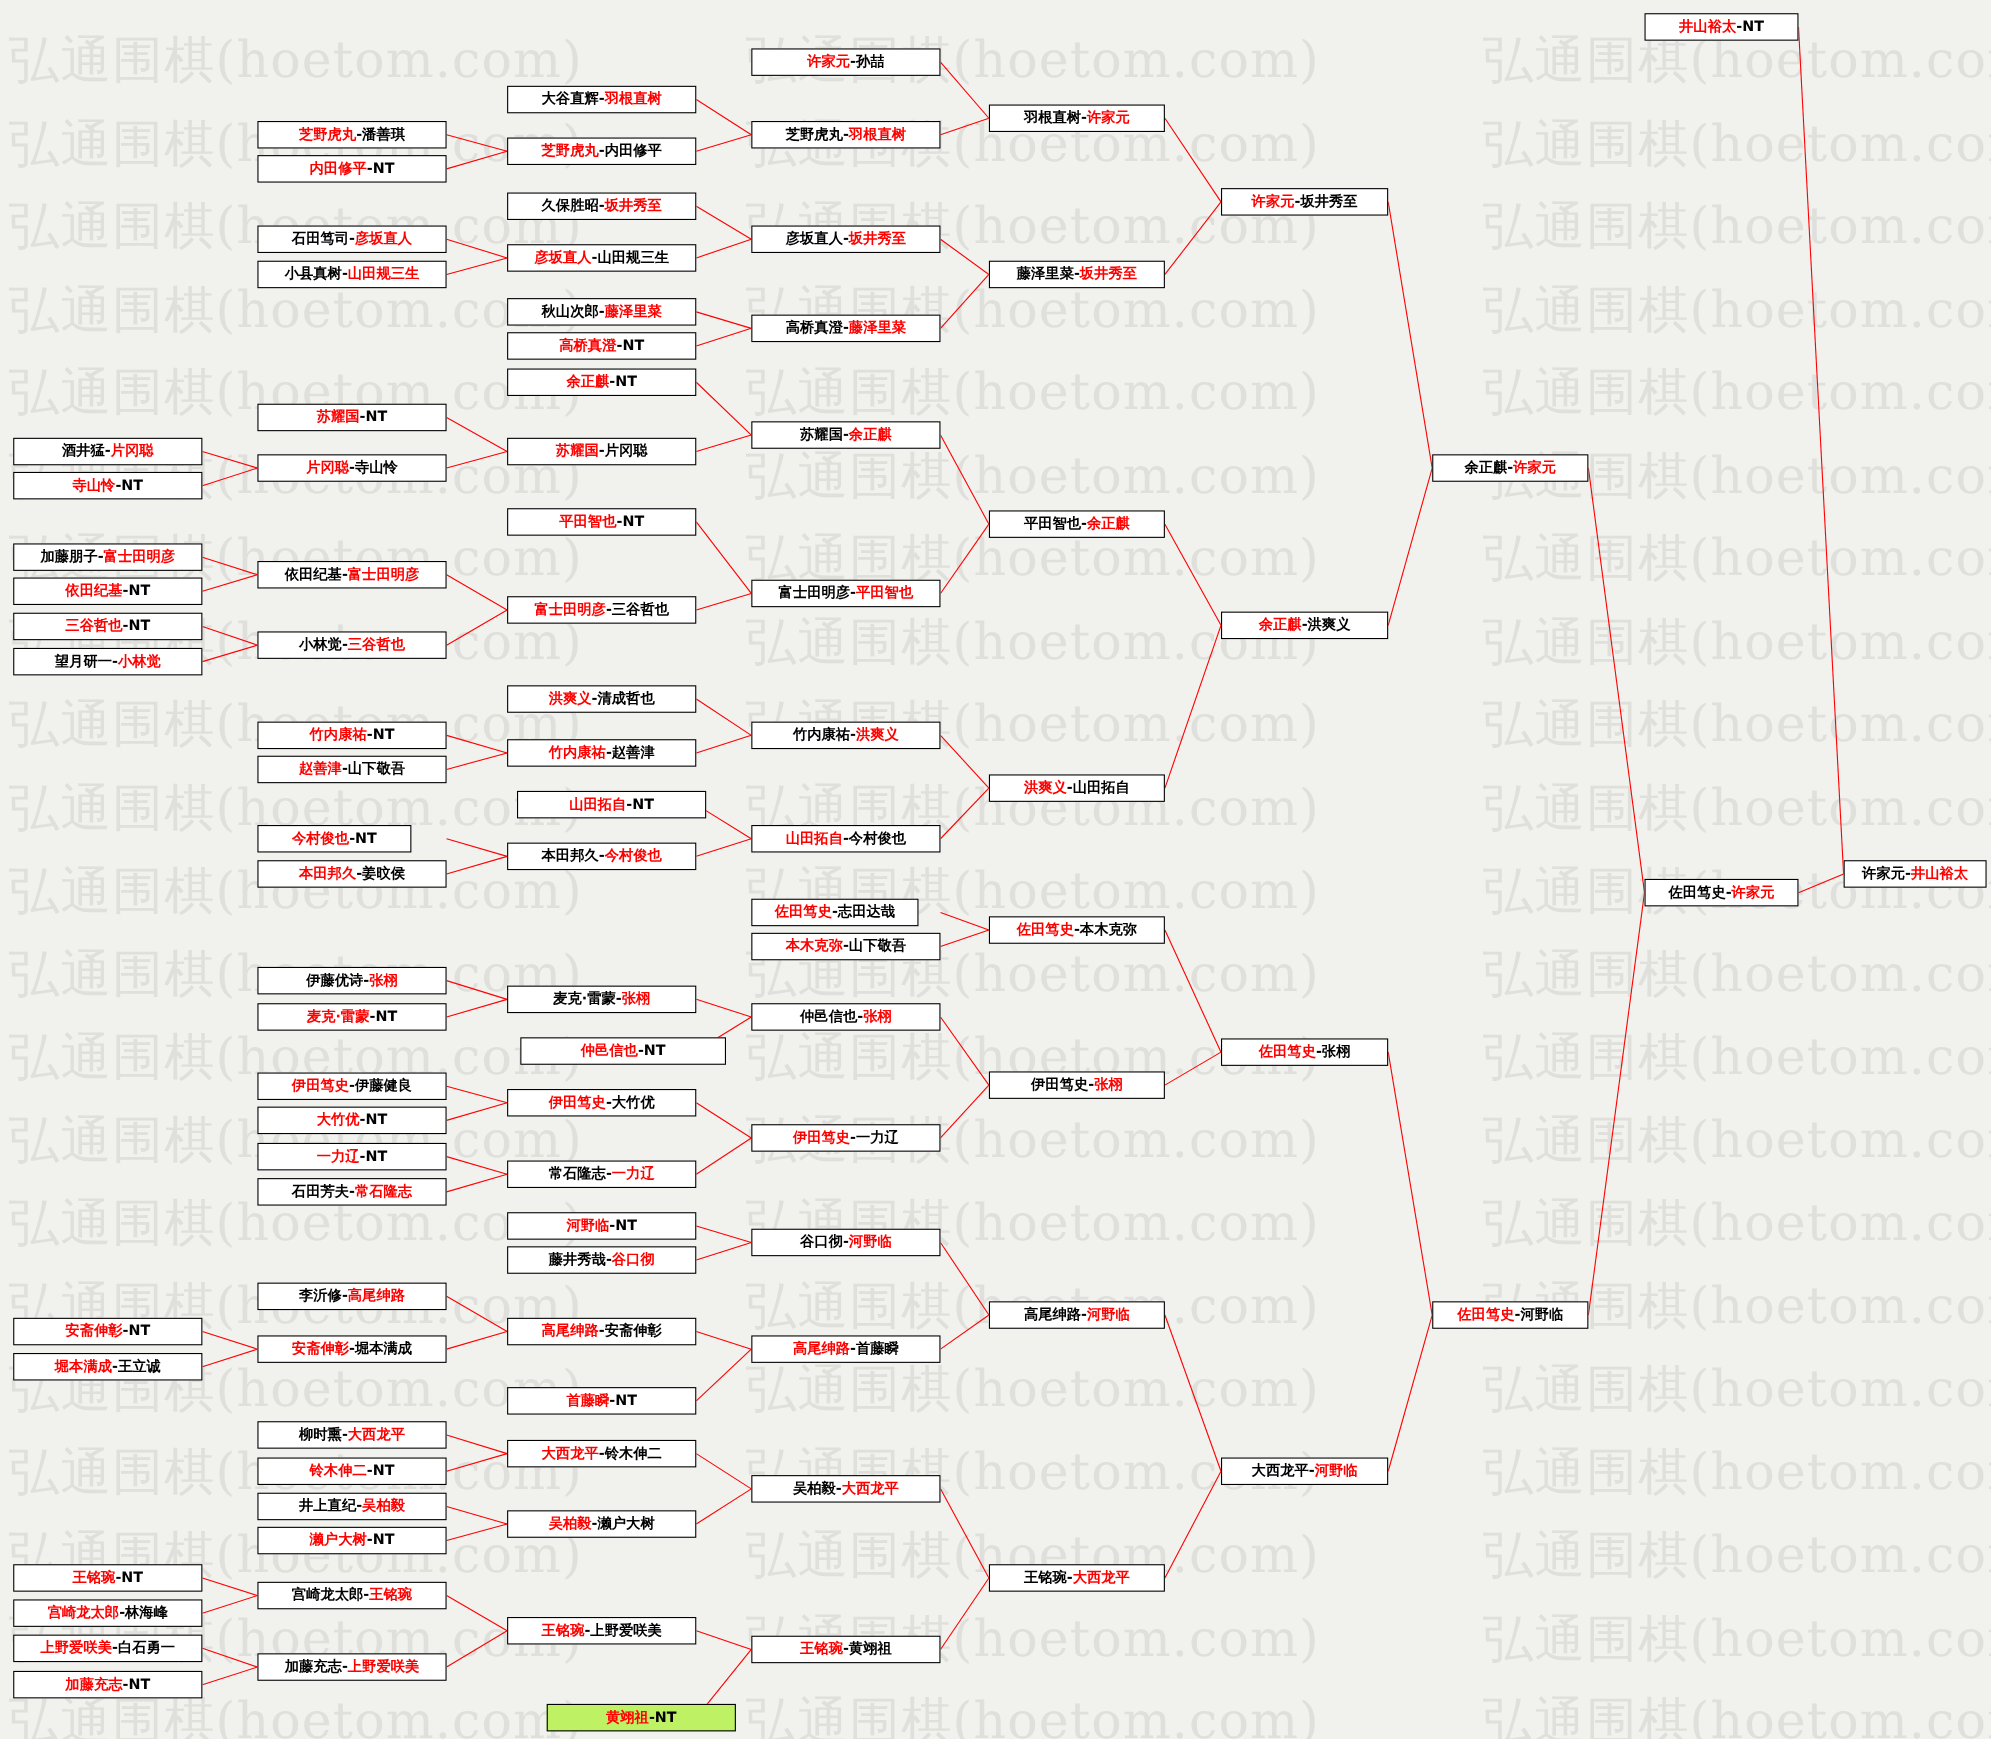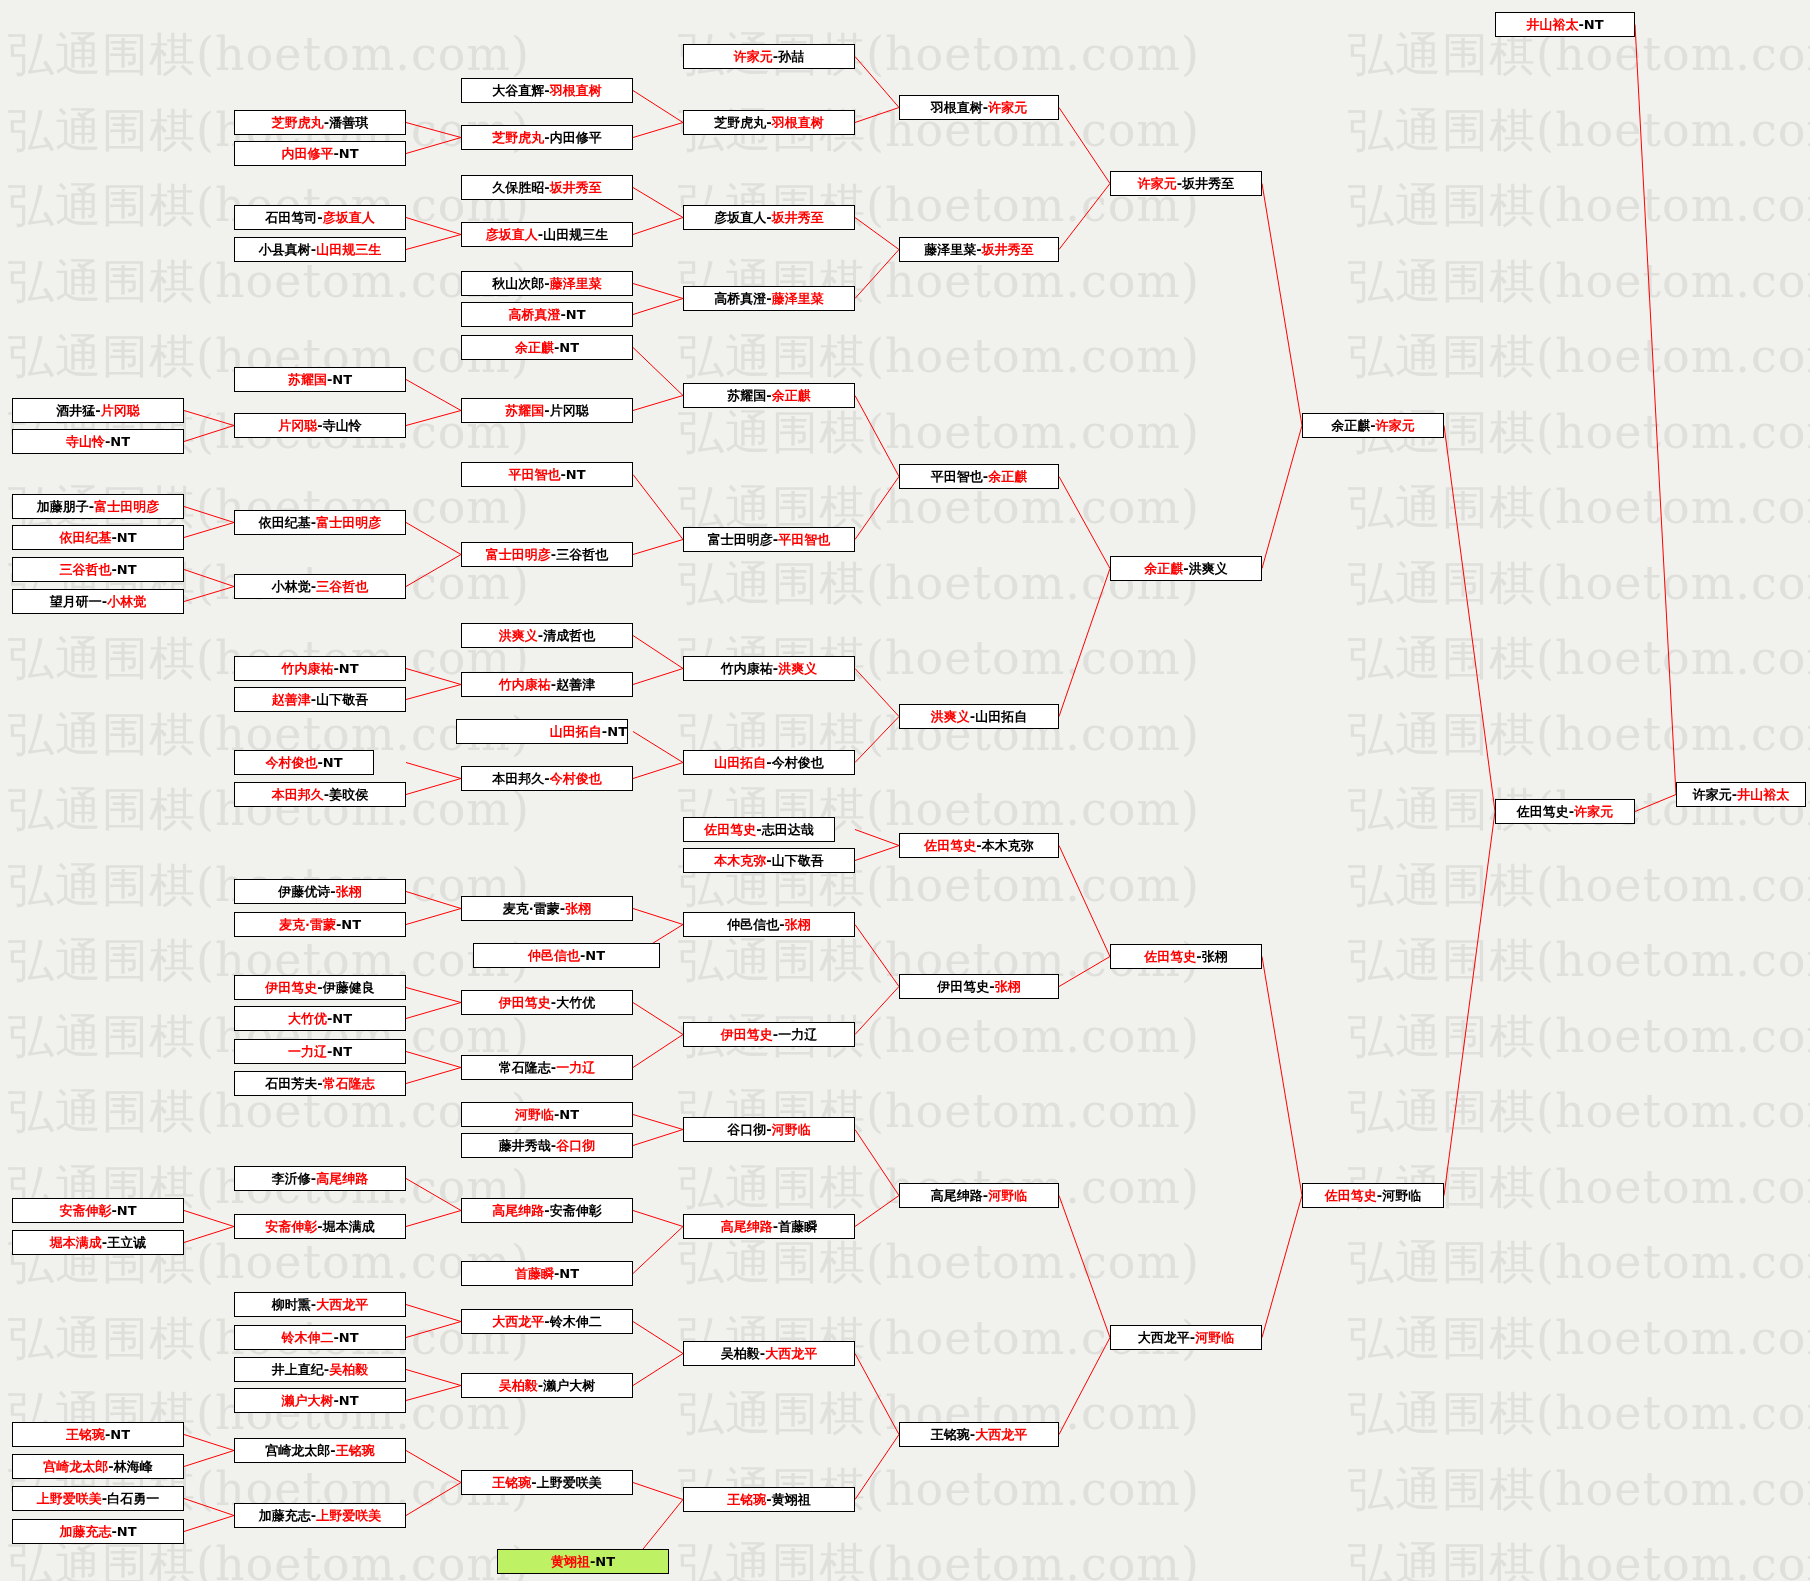--- a/index.html
+++ b/index.html
@@ -226,21 +226,21 @@
     <div class="node" style="left: 12px; top: 557px; width: 172px; background: rgb(255, 255, 255); border: 1px solid rgb(0, 0, 0);"><span style="color: rgb(255, 0, 0);">三谷哲也</span><span style="color: rgb(0, 0, 0);">-</span><span style="color: rgb(0, 0, 0);">NT</span></div>
     <div class="node" style="left: 1110px; top: 556px; width: 152px; background: rgb(255, 255, 255); border: 1px solid rgb(0, 0, 0);"><span style="color: rgb(255, 0, 0);">余正麒</span><span style="color: rgb(0, 0, 0);">-</span><span style="color: rgb(0, 0, 0);">洪爽义</span></div>
     <div class="node" style="left: 234px; top: 574px; width: 172px; background: rgb(255, 255, 255); border: 1px solid rgb(0, 0, 0);"><span style="color: rgb(0, 0, 0);">小林觉</span><span style="color: rgb(0, 0, 0);">-</span><span style="color: rgb(255, 0, 0);">三谷哲也</span></div>
     <div class="node" style="left: 12px; top: 589px; width: 172px; background: rgb(255, 255, 255); border: 1px solid rgb(0, 0, 0);"><span style="color: rgb(0, 0, 0);">望月研一</span><span style="color: rgb(0, 0, 0);">-</span><span style="color: rgb(255, 0, 0);">小林觉</span></div>
     <div class="node" style="left: 461px; top: 623px; width: 172px; background: rgb(255, 255, 255); border: 1px solid rgb(0, 0, 0);"><span style="color: rgb(255, 0, 0);">洪爽义</span><span style="color: rgb(0, 0, 0);">-</span><span style="color: rgb(0, 0, 0); text-align: right;">清成哲也</span></div>
     <div class="node" style="left: 234px; top: 656px; width: 172px; background: rgb(255, 255, 255); border: 1px solid rgb(0, 0, 0);"><span style="color: rgb(255, 0, 0);">竹内康祐</span><span style="color: rgb(0, 0, 0);">-</span><span style="color: rgb(0, 0, 0);">NT</span></div>
     <div class="node" style="left: 683px; top: 656px; width: 172px; background: rgb(255, 255, 255); border: 1px solid rgb(0, 0, 0);"><span style="color: rgb(0, 0, 0);">竹内康祐</span><span style="color: rgb(0, 0, 0);">-</span><span style="color: rgb(255, 0, 0);">洪爽义</span></div>
     <div class="node" style="left: 461px; top: 672px; width: 172px; background: rgb(255, 255, 255); border: 1px solid rgb(0, 0, 0);"><span style="color: rgb(255, 0, 0);">竹内康祐</span><span style="color: rgb(0, 0, 0);">-</span><span style="color: rgb(0, 0, 0);">赵善津</span></div>
     <div class="node" style="left: 234px; top: 687px; width: 172px; background: rgb(255, 255, 255); border: 1px solid rgb(0, 0, 0);"><span style="color: rgb(255, 0, 0);">赵善津</span><span style="color: rgb(0, 0, 0);">-</span><span style="color: rgb(0, 0, 0);">山下敬吾</span></div>
     <div class="node" style="left: 899px; top: 704px; width: 160px; background: rgb(255, 255, 255); border: 1px solid rgb(0, 0, 0);"><span style="color: rgb(255, 0, 0);">洪爽义</span><span style="color: rgb(0, 0, 0);">-</span><span style="color: rgb(0, 0, 0);">山田拓自</span></div>
-    <div class="node" style="left: 456px; top: 719px; width: 172px; background: rgb(255, 255, 255); border: 1px solid rgb(0, 0, 0); text-align: right;"><span style="color: rgb(255, 0, 0);">山田拓自</span><span style="color: rgb(0, 0, 0);">-</span><span style="color: rgb(0, 0, 0);">NT</span></div>
+    <div class="node" style="left: 470px; top: 719px; width: 172px; background: rgb(255, 255, 255); border: 1px solid rgb(0, 0, 0);"><span style="color: rgb(255, 0, 0);">山田拓自</span><span style="color: rgb(0, 0, 0);">-</span><span style="color: rgb(0, 0, 0);">NT</span></div>
     <div class="node" style="left: 234px; top: 750px; width: 140px; background: rgb(255, 255, 255); border: 1px solid rgb(0, 0, 0);"><span style="color: rgb(255, 0, 0);">今村俊也</span><span style="color: rgb(0, 0, 0);">-</span><span style="color: rgb(0, 0, 0);">NT</span></div>
     <div class="node" style="left: 683px; top: 750px; width: 172px; background: rgb(255, 255, 255); border: 1px solid rgb(0, 0, 0);"><span style="color: rgb(255, 0, 0);">山田拓自</span><span style="color: rgb(0, 0, 0);">-</span><span style="color: rgb(0, 0, 0);">今村俊也</span></div>
     <div class="node" style="left: 461px; top: 766px; width: 172px; background: rgb(255, 255, 255); border: 1px solid rgb(0, 0, 0);"><span style="color: rgb(0, 0, 0);">本田邦久</span><span style="color: rgb(0, 0, 0);">-</span><span style="color: rgb(255, 0, 0);">今村俊也</span></div>
     <div class="node" style="left: 234px; top: 782px; width: 172px; background: rgb(255, 255, 255); border: 1px solid rgb(0, 0, 0);"><span style="color: rgb(255, 0, 0);">本田邦久</span><span style="color: rgb(0, 0, 0);">-</span><span style="color: rgb(0, 0, 0);">姜旼侯</span></div>
     <div class="node" style="left: 1676px; top: 782px; width: 130px; background: rgb(255, 255, 255); border: 1px solid rgb(0, 0, 0);"><span style="color: rgb(0, 0, 0);">许家元</span><span style="color: rgb(0, 0, 0);">-</span><span style="color: rgb(255, 0, 0);">井山裕太</span></div>
     <div class="node" style="left: 1495px; top: 799px; width: 140px; background: rgb(255, 255, 255); border: 1px solid rgb(0, 0, 0);"><span style="color: rgb(0, 0, 0);">佐田笃史</span><span style="color: rgb(0, 0, 0);">-</span><span style="color: rgb(255, 0, 0);">许家元</span></div>
     <div class="node" style="left: 683px; top: 817px; width: 152px; background: rgb(255, 255, 255); border: 1px solid rgb(0, 0, 0);"><span style="color: rgb(255, 0, 0);">佐田笃史</span><span style="color: rgb(0, 0, 0);">-</span><span style="color: rgb(0, 0, 0);">志田达哉</span></div>
     <div class="node" style="left: 899px; top: 833px; width: 160px; background: rgb(255, 255, 255); border: 1px solid rgb(0, 0, 0);"><span style="color: rgb(255, 0, 0);">佐田笃史</span><span style="color: rgb(0, 0, 0);">-</span><span style="color: rgb(0, 0, 0);">本木克弥</span></div>
     <div class="node" style="left: 683px; top: 848px; width: 172px; background: rgb(255, 255, 255); border: 1px solid rgb(0, 0, 0);"><span style="color: rgb(255, 0, 0);">本木克弥</span><span style="color: rgb(0, 0, 0);">-</span><span style="color: rgb(0, 0, 0);">山下敬吾</span></div>
     <div class="node" style="left: 234px; top: 879px; width: 172px; background: rgb(255, 255, 255); border: 1px solid rgb(0, 0, 0);"><span style="color: rgb(0, 0, 0);">伊藤优诗</span><span style="color: rgb(0, 0, 0);">-</span><span style="color: rgb(255, 0, 0);">张栩</span></div>

